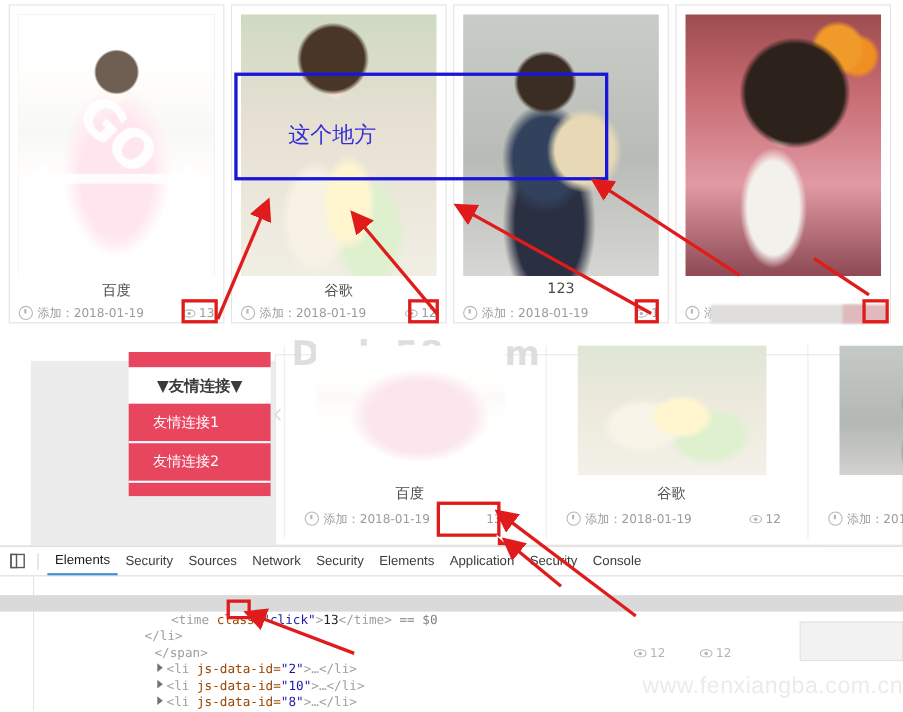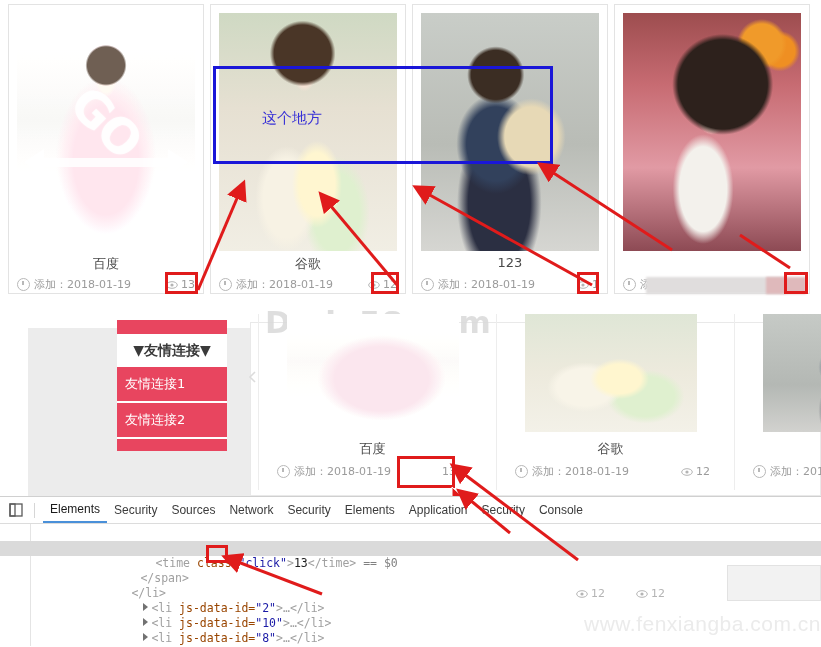--- a/index.html
+++ b/index.html
@@ -125,50 +125,50 @@
     border-top:13px solid transparent;border-bottom:13px solid transparent;
   }
   .go-arrow::before{left:-18px;border-right:20px solid rgba(255,255,255,.85);}
   .go-arrow::after{right:-18px;border-left:20px solid rgba(255,255,255,.85);}
 
   
   .blue-rect{
     position:absolute;border:3px solid #1a16d8;box-sizing:border-box;pointer-events:none;
   }
   .blue-label{
-    position:absolute;color:#3730d6;font-size:15px;
+    position:absolute;color:#3730d6;font-size:20px;
     font-family:"DejaVu Sans",sans-serif;white-space:nowrap;
   }
 
   
   .red-box{position:absolute;border:3px solid #e01b1b;box-sizing:border-box;pointer-events:none;}
 
   
   .censor{position:absolute;background:#e0dddd;filter:blur(1px);}
   .censor.pink{background:#dfb9bb;}
 
   
   .mid-section{position:absolute;left:0;top:300px;width:821px;height:196px;background:#fff;overflow:hidden;}
   .mid-gray{position:absolute;left:28px;top:28px;width:720px;height:168px;background:#ececec;}
   .mid-white{position:absolute;left:250px;top:22px;width:571px;height:174px;background:#fff;border:1px solid #e9e9e9;box-sizing:border-box;}
   .watermark-dede{
     position:absolute;left:265px;top:4px;font-size:31px;font-weight:bold;
     color:#d9d9d9;font-family:"DejaVu Sans",sans-serif;letter-spacing:1px;
     opacity:.85;
   }
-  .side-panel{position:absolute;left:117px;top:20px;width:110px;}
+  .side-panel{position:absolute;left:117px;top:20px;width:129px;}
   .side-strip{height:14px;background:linear-gradient(90deg,#e8days 0,#e8455f 100%);}
   .side-strip{background:#e8455f;}
   .side-head{
     height:33px;background:#fff;display:flex;align-items:center;justify-content:center;
     font-size:14px;color:#3a3a3a;font-family:"DejaVu Sans",sans-serif;font-weight:bold;
   }
   .side-item{
     height:36px;background:#e8455f;color:#fff;display:flex;align-items:center;
-    padding-left:8px;box-sizing:border-box;font-size:13px;
+    padding-left:22px;box-sizing:border-box;font-size:13px;
     font-family:"DejaVu Sans",sans-serif;border-bottom:2px solid #fff;
   }
   .mid-cards{position:absolute;left:258px;top:14px;display:flex;gap:10px;}
   .mid-card{width:228px;height:176px;border-left:1px solid #ededed;box-sizing:border-box;position:relative;}
   .mid-card .mthumb{position:absolute;left:28px;top:0;width:172px;height:118px;overflow:hidden;}
   .mid-card .mcaption{position:absolute;left:0;top:126px;width:100%;text-align:center;font-size:13px;color:#4a4a4a;font-family:"DejaVu Sans",sans-serif;}
   .mid-card .mmeta{position:absolute;left:18px;right:14px;top:150px;display:flex;align-items:center;justify-content:space-between;font-size:11px;color:#9b9b9b;font-family:"DejaVu Sans",sans-serif;}
   .arrow-left-ghost{position:absolute;left:246px;top:70px;width:14px;height:14px;color:#ddd;font-size:15px;}
 
   
@@ -429,25 +429,25 @@
 
       <div class="dt-line">
         <span style="display:inline-block;width:100px;"></span><span class="tok-br">&lt;time</span><span> </span><span class="tok-attr">class=</span><span class="tok-val">"date"</span><span class="tok-br">&gt;</span><span class="tok-txt">添加：2018-01-19</span><span class="tok-br">&lt;/time&gt;</span>
       </div>
 
       <div class="dt-line sel">
         <span style="display:inline-block;width:100px;"></span><span class="tok-br">&lt;time</span><span> </span><span class="tok-attr">class=</span><span class="tok-val">"click"</span><span class="tok-br">&gt;</span><span class="tok-txt">13</span><span class="tok-br">&lt;/time&gt;</span><span class="tok-cmt"> == $0</span>
       </div>
 
       <div class="dt-line">
+        <span style="display:inline-block;width:76px;"></span><span class="tok-br">&lt;/li&gt;</span>
+      </div>
+
+      <div class="dt-line">
         <span style="display:inline-block;width:85px;"></span><span class="tok-br">&lt;/span&gt;</span>
-      </div>
-
-      <div class="dt-line">
-        <span style="display:inline-block;width:76px;"></span><span class="tok-br">&lt;/li&gt;</span>
       </div>
 
       <div class="dt-line">
         <span style="display:inline-block;width:88px;"></span><span class="tri"></span><span class="tok-br">&lt;li </span><span class="tok-attr">js-data-id=</span><span class="tok-val">"2"</span><span class="tok-br">&gt;…&lt;/li&gt;</span>
       </div>
 
       <div class="dt-line">
         <span style="display:inline-block;width:88px;"></span><span class="tri"></span><span class="tok-br">&lt;li </span><span class="tok-attr">js-data-id=</span><span class="tok-val">"10"</span><span class="tok-br">&gt;…&lt;/li&gt;</span>
       </div>
 

